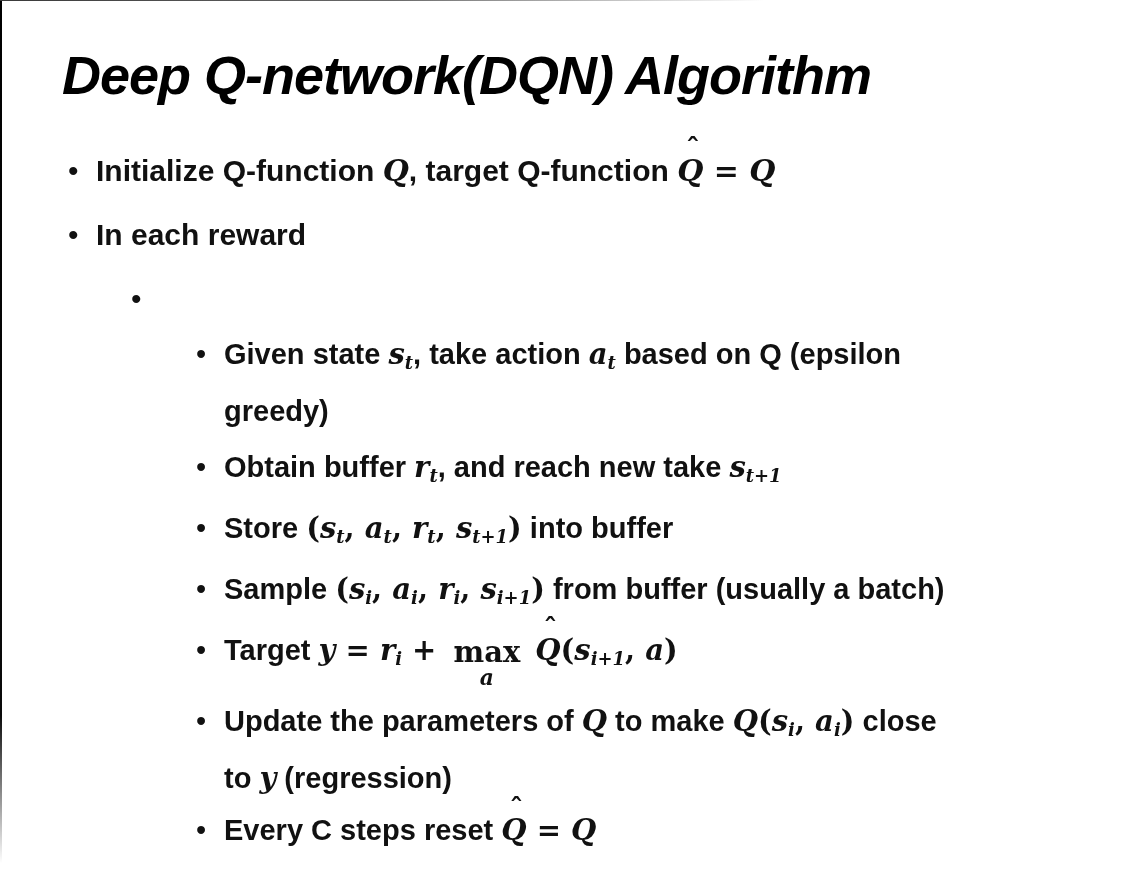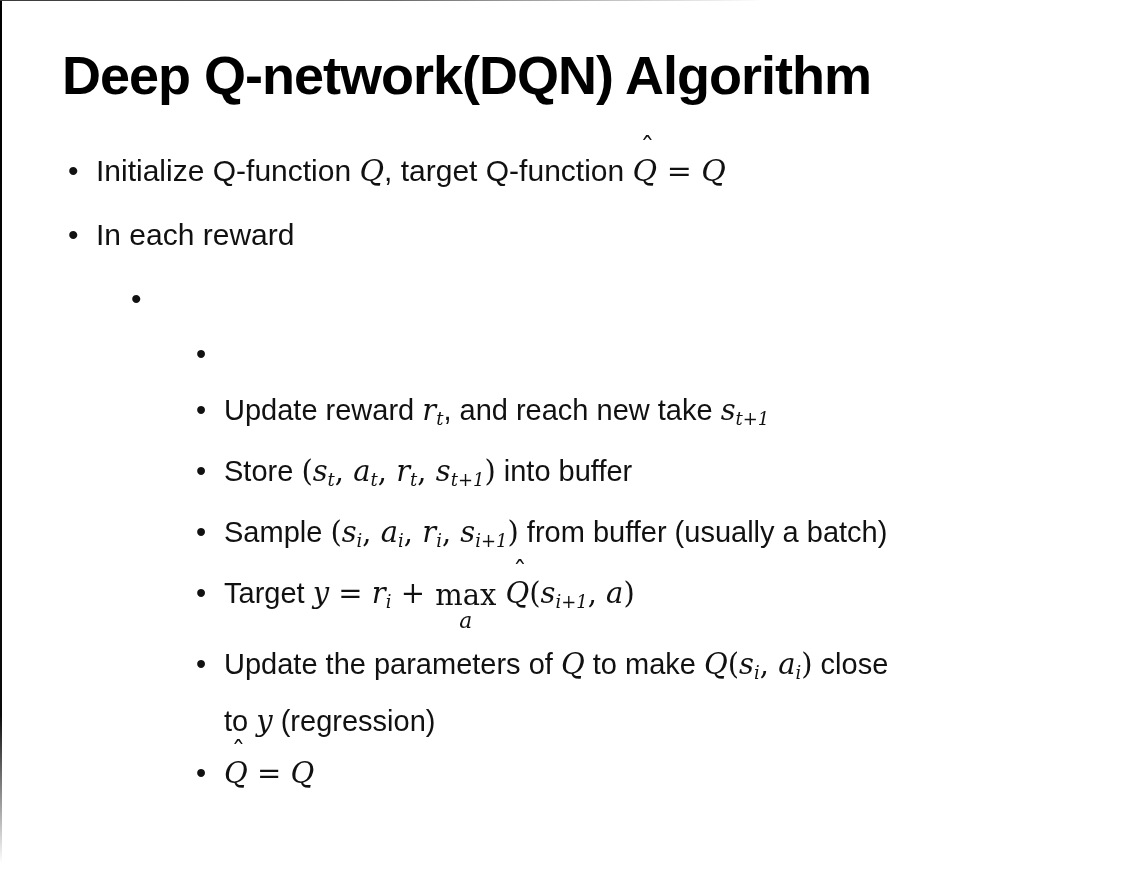--- a/index.html
+++ b/index.html
@@ -32,29 +32,30 @@
     position: absolute;
     left: 62px;
     top: 44px;
     margin: 0;
     font-size: 54px;
     font-weight: 700;
     line-height: 1.15;
     letter-spacing: -1px;
     color: #000000;
     white-space: nowrap;
+    font-style: italic;
   }
   .content {
     position: absolute;
     left: 0;
     top: 146px;
     width: 1110px;
   }
   .bullet { display: flex; align-items: flex-start; }
-  .btext  { flex: 1 1 auto; }
+  .btext  { flex: 1 1 auto; font-weight: bold; }
   .marker { flex: 0 0 28px; }
   .l1 { padding-left: 68px;  font-size: 30px; line-height: 50px; margin-bottom: 14px; }
   .l2 { padding-left: 131px; font-size: 30px; line-height: 50px; margin-bottom: 6px;  }
   .l3 { padding-left: 196px; font-size: 29px; line-height: 48px; margin-bottom: 4px;  }
   .l3.sp-lg { margin-bottom: 8px; }
   .l3.sp-xl { margin-bottom: 10px; }
   
   .mv {
     font-family: "DejaVu Serif", "Liberation Serif", serif;
     font-style: italic;
@@ -80,21 +81,21 @@
     transform: translateX(-32%);
     font-size: 0.95em;
     line-height: 1;
     font-family: "DejaVu Serif", "Liberation Serif", serif;
     font-style: normal;
   }
   .underset {
     display: inline-block;
     text-align: center;
     vertical-align: -0.85em;
-    margin: 0 1px;
+    margin: 0 7px;
   }
   .underset .utop {
     display: block;
     font-family: "DejaVu Serif", "Liberation Serif", serif;
     line-height: 1.05;
   }
   .underset .ubot {
     display: block;
     font-family: "DejaVu Serif", "Liberation Serif", serif;
     font-style: italic;
@@ -116,39 +117,40 @@
       </div>
       <div class="bullet l1">
         <span class="marker">•</span>
         <span class="btext"><span>In each reward</span></span>
       </div>
       <div class="bullet l2">
         <span class="marker">•</span>
       </div>
       <div class="bullet l3 sp-lg">
         <span class="marker">•</span>
+        <span class="btext"><span>Given state </span><span class="mv">s</span><span class="msub">t</span><span>, take action </span><span class="mv">a</span><span class="msub">t</span><span> based on Q (epsilon</span><br><span>greedy)</span></span>
       </div>
       <div class="bullet l3">
         <span class="marker">•</span>
-        <span class="btext"><span>Update reward </span><span class="mv">r</span><span class="msub">t</span><span>, and reach new take </span><span class="mv">s</span><span class="msub">t+1</span></span>
+        <span class="btext"><span>Obtain buffer </span><span class="mv">r</span><span class="msub">t</span><span>, and reach new take </span><span class="mv">s</span><span class="msub">t+1</span></span>
       </div>
       <div class="bullet l3">
         <span class="marker">•</span>
         <span class="btext"><span>Store </span><span class="mp">(</span><span class="mv">s</span><span class="msub">t</span><span class="mp">, </span><span class="mv">a</span><span class="msub">t</span><span class="mp">, </span><span class="mv">r</span><span class="msub">t</span><span class="mp">, </span><span class="mv">s</span><span class="msub">t+1</span><span class="mp">)</span><span> into buffer</span></span>
       </div>
       <div class="bullet l3">
         <span class="marker">•</span>
         <span class="btext"><span>Sample </span><span class="mp">(</span><span class="mv">s</span><span class="msub">i</span><span class="mp">, </span><span class="mv">a</span><span class="msub">i</span><span class="mp">, </span><span class="mv">r</span><span class="msub">i</span><span class="mp">, </span><span class="mv">s</span><span class="msub">i+1</span><span class="mp">)</span><span> from buffer (usually a batch)</span></span>
       </div>
       <div class="bullet l3 sp-xl">
         <span class="marker">•</span>
         <span class="btext"><span>Target </span><span class="mv">y</span><span class="mp"> = </span><span class="mv">r</span><span class="msub">i</span><span class="mp"> + </span><span class="underset"><span class="utop">max</span><span class="ubot">a</span></span><span> </span><span class="vh"><span class="hat">ˆ</span><span class="vhb">Q</span></span><span class="mp">(</span><span class="mv">s</span><span class="msub">i+1</span><span class="mp">, </span><span class="mv">a</span><span class="mp">)</span></span>
       </div>
       <div class="bullet l3">
         <span class="marker">•</span>
         <span class="btext"><span>Update the parameters of </span><span class="mv">Q</span><span> to make </span><span class="mv">Q</span><span class="mp">(</span><span class="mv">s</span><span class="msub">i</span><span class="mp">, </span><span class="mv">a</span><span class="msub">i</span><span class="mp">)</span><span> close</span><br><span>to </span><span class="mv">y</span><span> (regression)</span></span>
       </div>
       <div class="bullet l3">
         <span class="marker">•</span>
-        <span class="btext"><span class="vh"><span class="hat">ˆ</span><span class="vhb">Q</span></span><span class="mp"> = </span><span class="mv">Q</span></span>
+        <span class="btext"><span>Every C steps reset </span><span class="vh"><span class="hat">ˆ</span><span class="vhb">Q</span></span><span class="mp"> = </span><span class="mv">Q</span></span>
       </div>
     </div>
 </div>
 
 </body></html>

